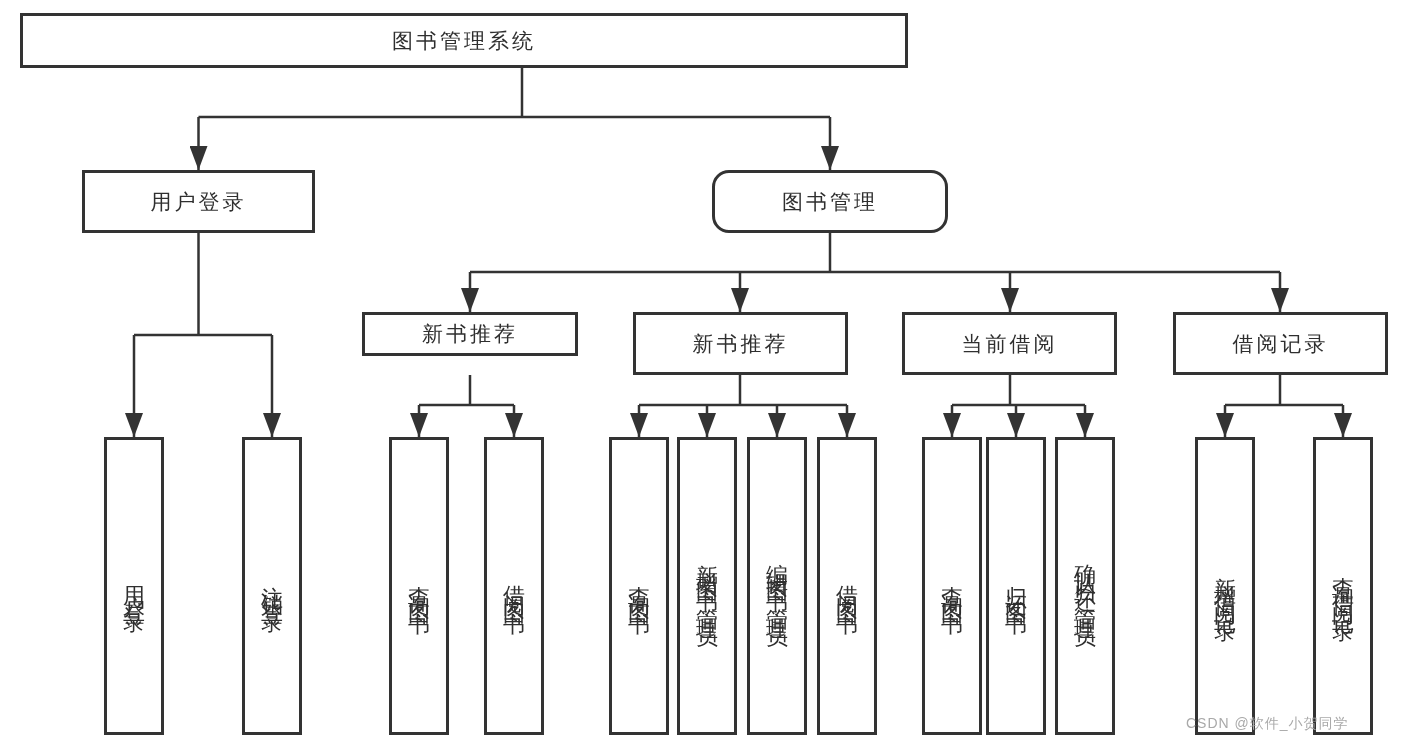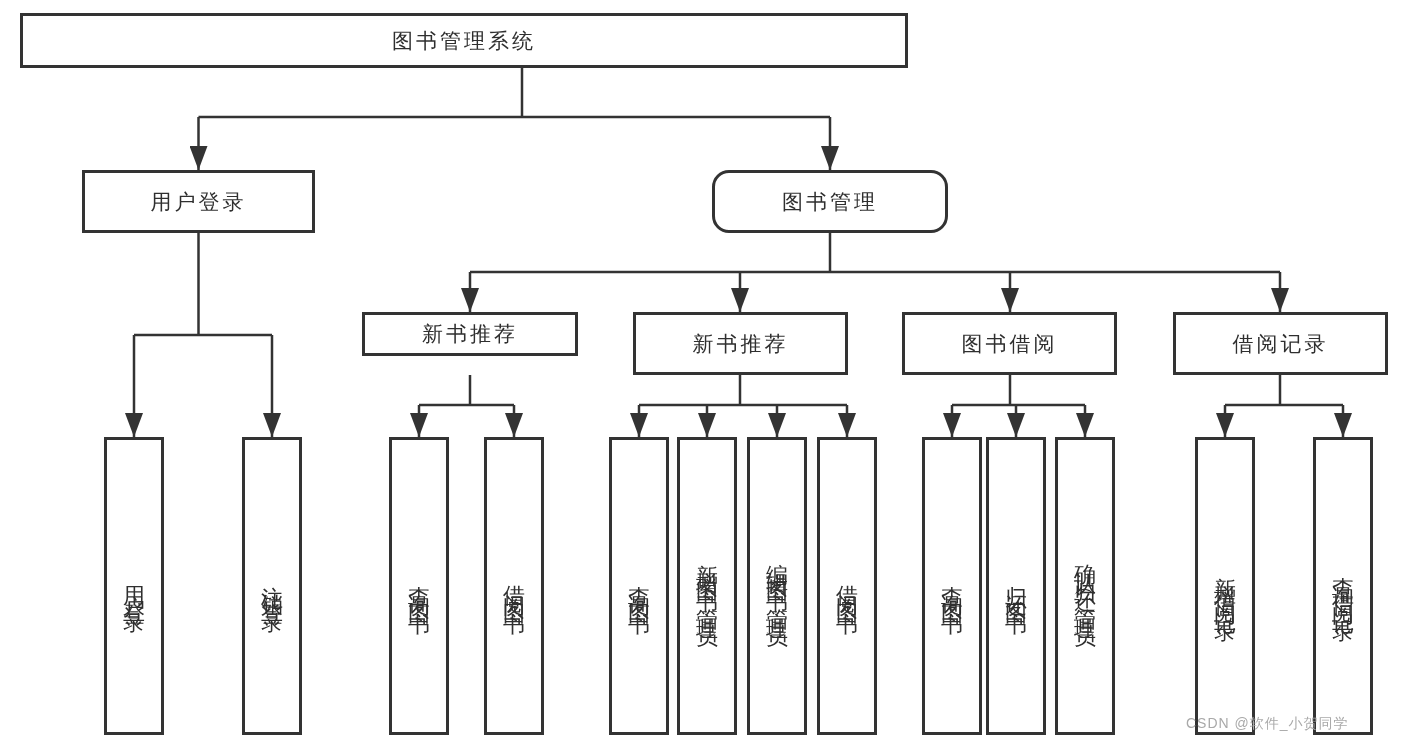--- a/index.html
+++ b/index.html
@@ -111,21 +111,21 @@
     <path class="edge" d="M1343 405 V437" marker-end="url(#arrow)"></path>
   </svg>
 
   <div class="node" style="left:20px; top:13px; width:888px; height:55px;">图书管理系统</div>
 
   <div class="node" style="left:82px; top:170px; width:233px; height:63px;">用户登录</div>
   <div class="node" style="left:712px; top:170px; width:236px; height:63px;border-radius:17px;">图书管理</div>
 
   <div class="node" style="left:362px; top:312px; width:216px; height:44px;">新书推荐</div>
   <div class="node" style="left:633px; top:312px; width:215px; height:63px;">新书推荐</div>
-  <div class="node" style="left:902px; top:312px; width:215px; height:63px;">图书借阅</div>
+  <div class="node" style="left:902px; top:312px; width:215px; height:63px;">当前借阅</div>
   <div class="node" style="left:1173px; top:312px; width:215px; height:63px;">借阅记录</div>
 
   <div class="node leaf" style="left:104px; top:437px; width:60px; height:298px;">用户登录</div>
   <div class="node leaf" style="left:242px; top:437px; width:60px; height:298px;">注销登录</div>
 
   <div class="node leaf" style="left:389px; top:437px; width:60px; height:298px;">查询图书</div>
   <div class="node leaf" style="left:484px; top:437px; width:60px; height:298px;">借阅图书</div>
 
   <div class="node leaf" style="left:609px; top:437px; width:60px; height:298px;">查询图书</div>
   <div class="node leaf" style="left:677px; top:437px; width:60px; height:298px;">新增图书（管理员）</div>

